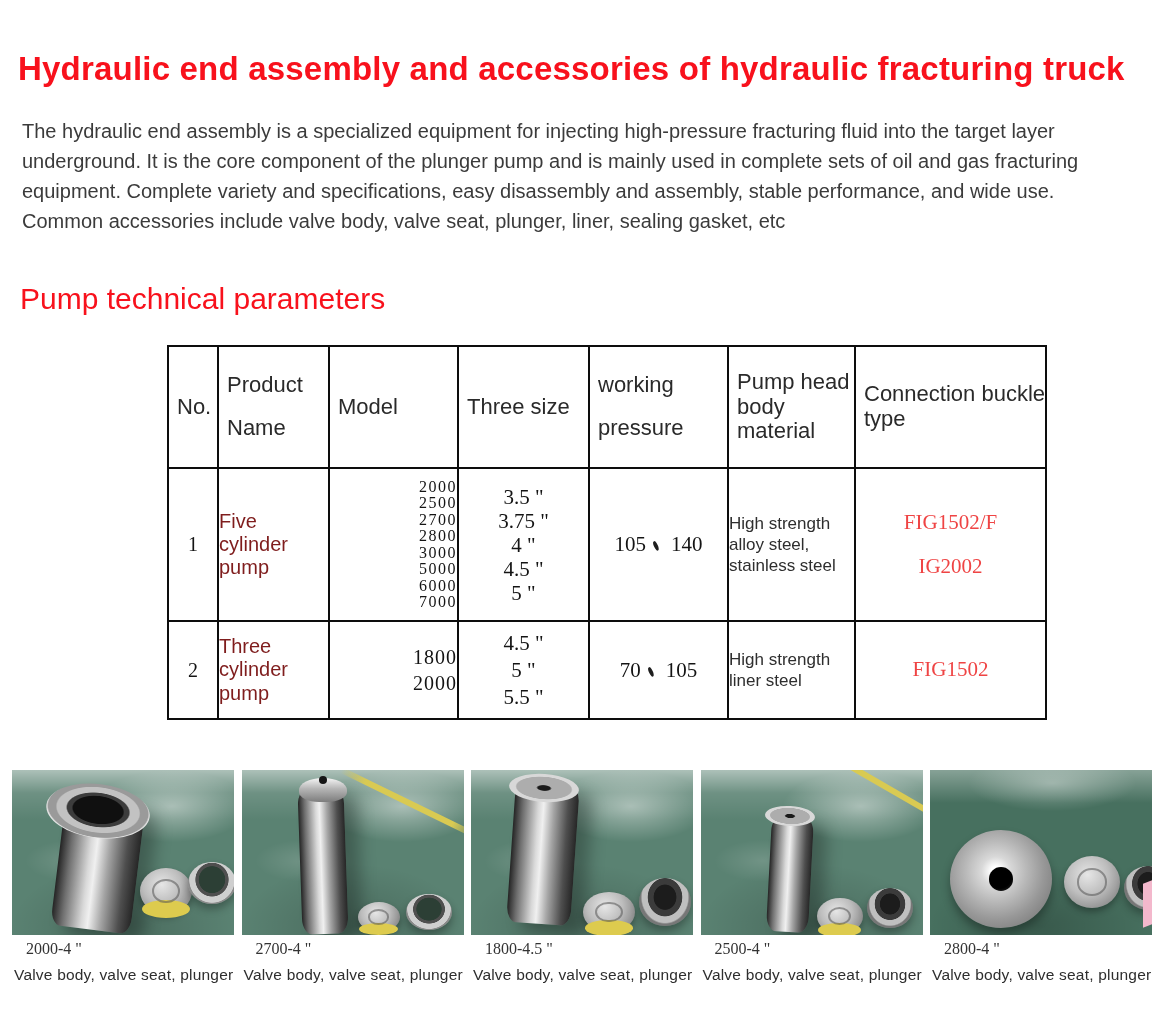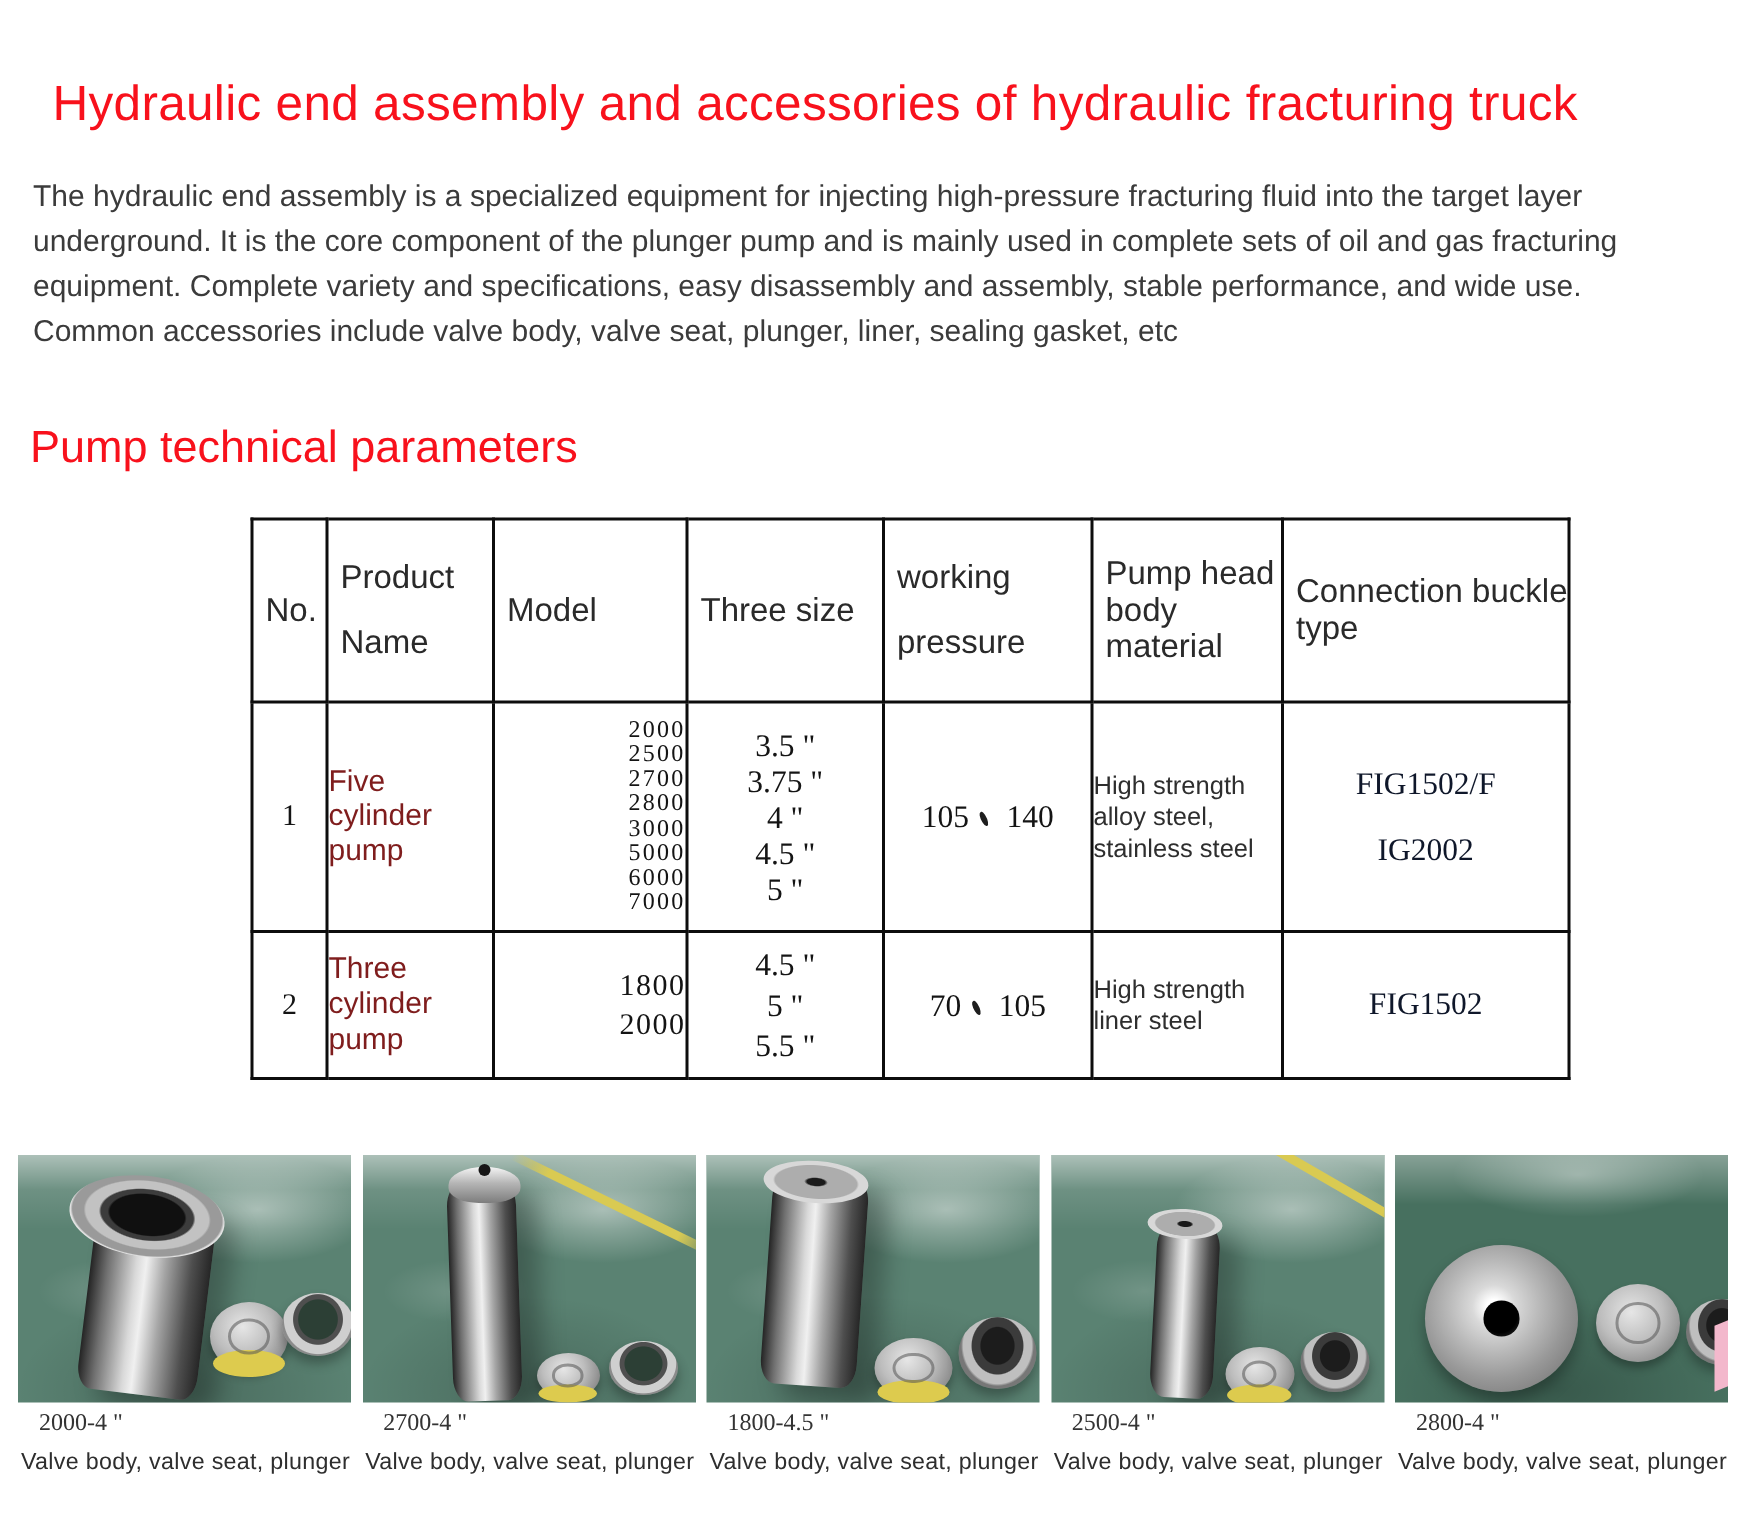--- a/index.html
+++ b/index.html
@@ -1,20 +1,20 @@
 <!DOCTYPE html>
 <html><head>
 <meta charset="utf-8">
 <style>
   html,body { margin:0; padding:0; background:#ffffff; }
   body { width:1160px; height:1020px; position:relative; font-family:"Liberation Sans",sans-serif; overflow:hidden; }
 
   .page-title {
-    position:absolute; left:35px; top:50px; margin:0;
-    font-size:33px; font-weight:400; color:#f8111c; letter-spacing:0.2px; white-space:nowrap;
+    position:absolute; left:18px; top:50px; margin:0;
+    font-size:33px; font-weight:700; color:#f8111c; letter-spacing:0.2px; white-space:nowrap;
   }
   .intro {
     position:absolute; left:22px; top:116px; width:1106px; margin:0;
     font-size:20px; line-height:30px; color:#3b3b3b;
   }
   .section-heading {
     position:absolute; left:20px; top:282px; margin:0;
     font-size:30px; font-weight:400; color:#f8111c; white-space:nowrap;
   }
 
@@ -41,21 +41,21 @@
   td.c-models.big { font-size:20px; line-height:26px; letter-spacing:1px;margin-left:36px; }
   td.c-pistons {
     font-family:"Liberation Serif",serif; font-size:21px; line-height:24px;
     text-align:center; white-space:pre-line; color:#141414;
   }
   td.c-pistons.r2 { line-height:27px; }
   td.c-pressure { font-family:"Liberation Serif",serif; font-size:21px; text-align:center; color:#141414; white-space:nowrap; }
   td.c-material { font-size:17px; line-height:21px; padding-left:10px; padding-right:14px; color:#2e2e2e; }
   td.c-conn {
     font-family:"Liberation Serif",serif; font-size:21px; text-align:center;
-    white-space:pre-line; line-height:2.05; color:#0f172a;
+    white-space:pre-line; line-height:2.05; color:#ef4444;
   }
   td.c-conn.r2 { line-height:1.3; }
 
   
   .ideo { display:inline-block; width:11px; height:12px; position:relative; margin:0 9px 0 5px; }
   .ideo::after {
     content:""; position:absolute; left:3px; top:2px; width:4px; height:10px;
     background:#1e1e1e; border-radius:70% 30% 80% 40%; transform:rotate(-32deg);
   }
 

